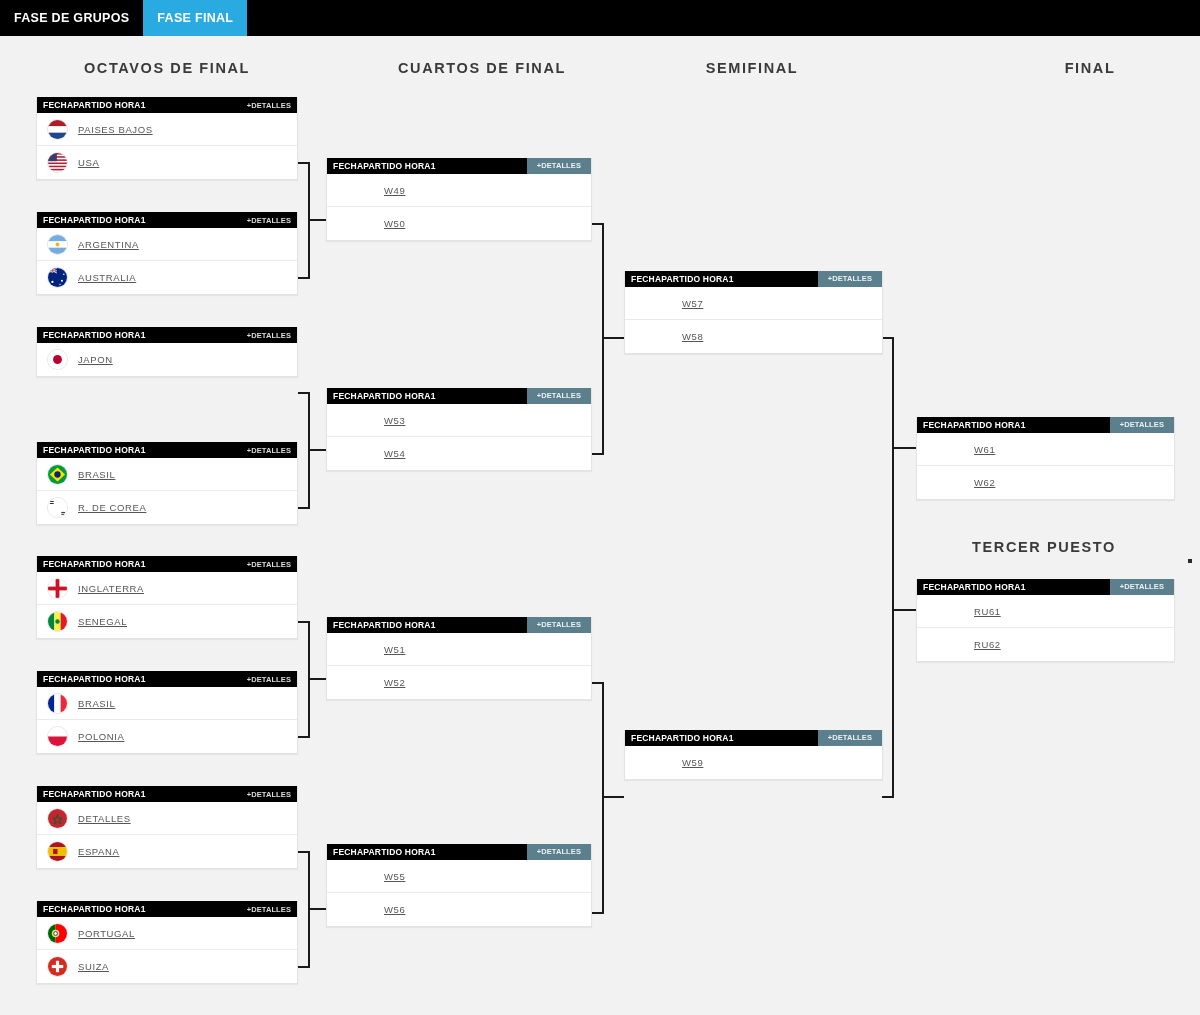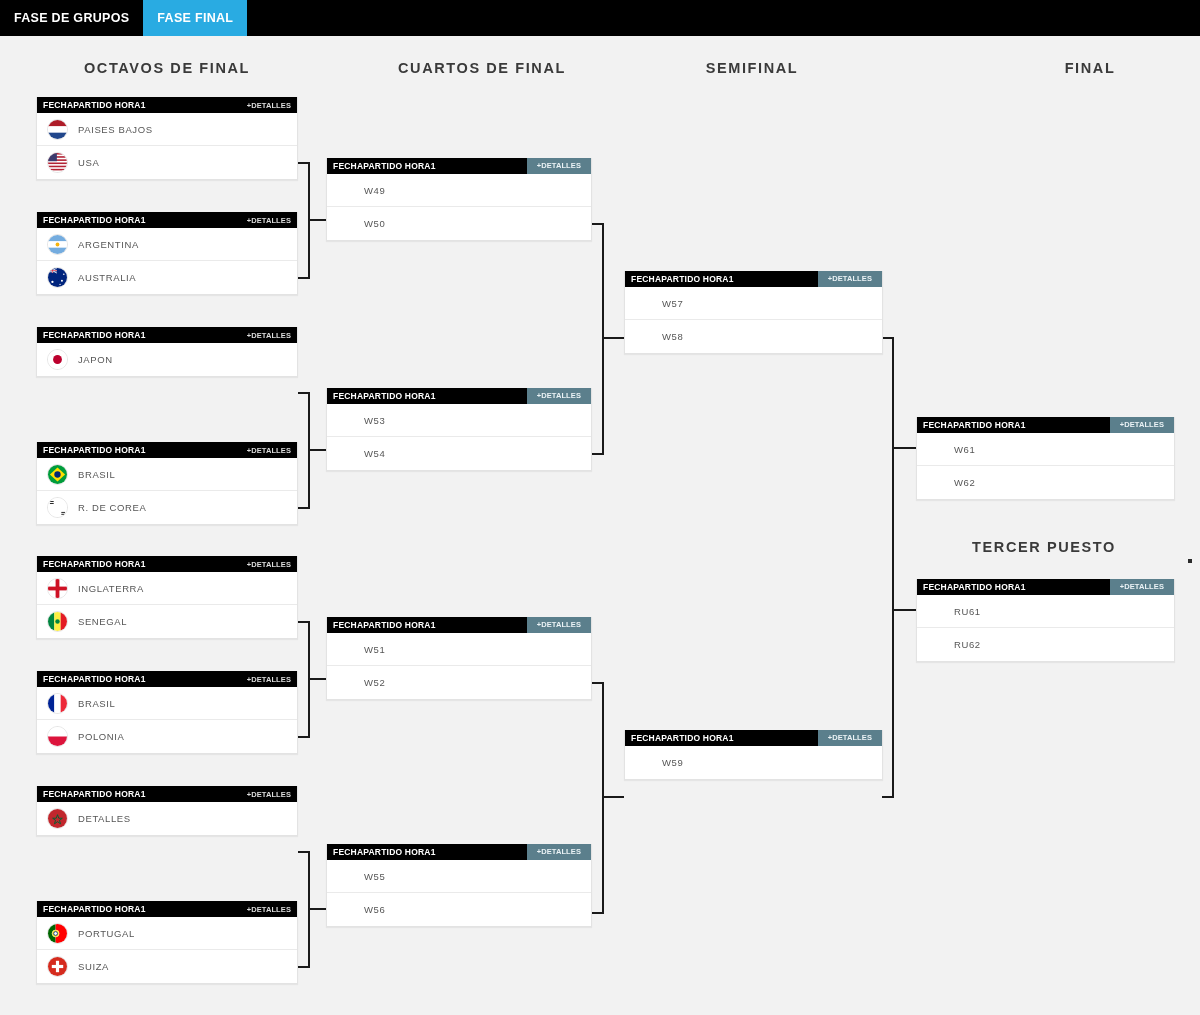--- a/index.html
+++ b/index.html
@@ -84,24 +84,25 @@
     padding-left: 10px;
     border-bottom: 1px solid #eaeaea;
     background: #fff;
   }
   .row:last-child { border-bottom: none; align-items: center; }
   .row .name {
     font-size: 9.5px;
     color: #565656;
     letter-spacing: .6px;
     white-space: nowrap;
+    text-decoration: underline;
   }
   .row.team .name { margin-left: 10px; }
   .row.placeholder { padding-left: 0; justify-content: flex-start; }
-  .row.placeholder .name { margin-left: 37px; }
+  .row.placeholder .name { margin-left: 57px; }
 
   
   .flag {
     width: 21px; height: 21px;
     border-radius: 50%;
     overflow: hidden;
     flex: 0 0 21px;
     position: relative;
     border: 1px solid rgba(0,0,0,.10);
   }
@@ -346,20 +347,31 @@
     </div>
     <div class="row team">
       <span class="flag">
         <svg viewBox="0 0 30 30">
             <rect width="30" height="30" fill="#c1272d"></rect>
             <path d="M15 9 l2 5.6 h5.6 l-4.5 3.4 1.7 5.4 -4.8-3.4 -4.8 3.4 1.7-5.4 -4.5-3.4 h5.6 z" fill="none" stroke="#006233" stroke-width="1.5"></path>
           </svg>
       </span>
       <span class="name">DETALLES</span>
     </div>
+    <div class="row team">
+      <span class="flag">
+        <svg viewBox="0 0 30 30">
+            <rect width="30" height="8" fill="#aa151b"></rect>
+            <rect y="8" width="30" height="14" fill="#f1bf00"></rect>
+            <rect y="22" width="30" height="8" fill="#aa151b"></rect>
+            <rect x="8" y="11" width="7" height="8" fill="#aa151b"></rect>
+          </svg>
+      </span>
+      <span class="name">ESPANA</span>
+    </div>
   </div>
 
   <div class="match" style="left:36px; top:865px; width:262px;">
     <div class="match-head">
       <span class="meta">FECHAPARTIDO HORA1</span>
       <span class="details">+DETALLES</span>
     </div>
     <div class="row team">
       <span class="flag">
         <svg viewBox="0 0 30 30">

